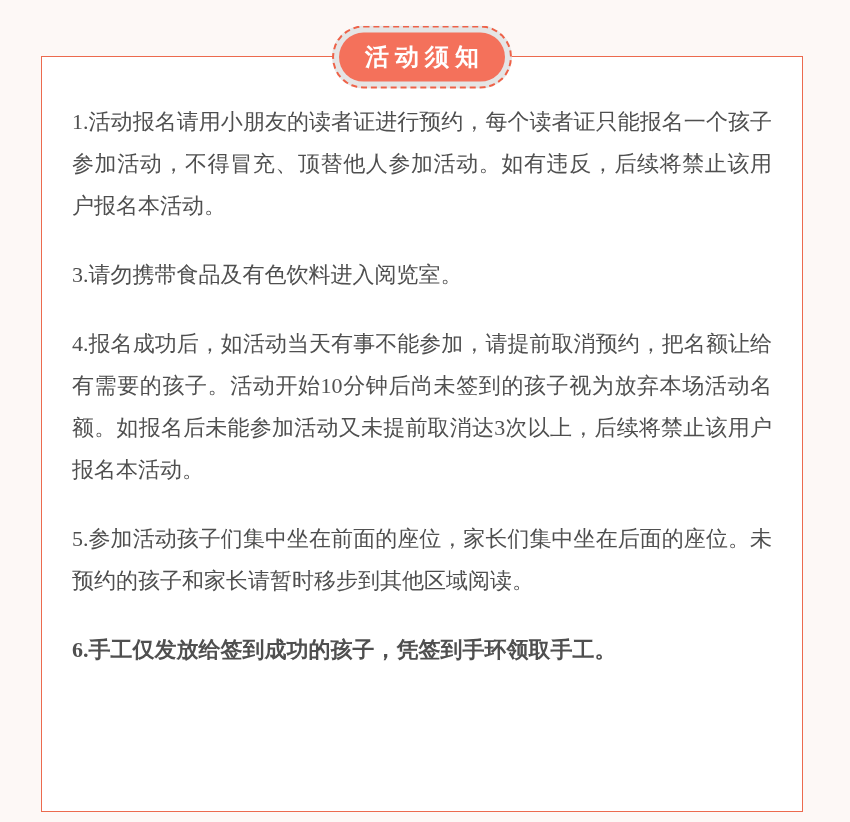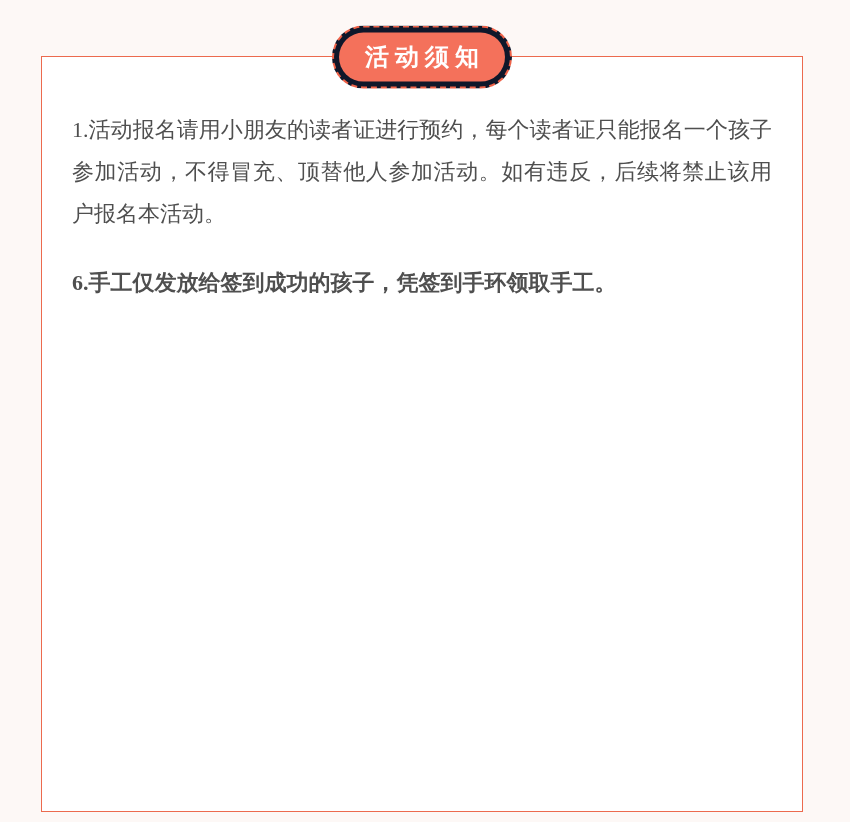--- a/index.html
+++ b/index.html
@@ -26,21 +26,21 @@
     height: 754px;
     background: #ffffff;
     border: 1px solid #ec6a4e;
     box-sizing: content-box;
   }
   .badge-outer {
     position: absolute;
     top: 0;
     left: 50%;
     transform: translate(-50%, -50%);
-    background: #0f172a;
+    background: #e5e5e5;
     border: 2px dashed #ee6248;
     border-radius: 40px;
     padding: 5px;
   }
   .badge-pill {
     background: #f4715b;
     border-radius: 30px;
     padding: 10px 20px 10px 26px;
     color: #ffffff;
     font-family: "Liberation Sans", "DejaVu Sans", sans-serif;
@@ -53,21 +53,21 @@
   .notice-body {
     position: absolute;
     left: 0;
     right: 0;
     top: 0;
     bottom: 0;
     padding: 40px 30px 20px 30px;
     overflow: hidden;
   }
   .notice-item {
-    margin: 12px 0 27px 0;
+    margin: 4px 0 27px 0;
     font-size: 22px;
     line-height: 42px;
     color: #4f4f4f;
     text-align: justify;
     text-justify: inter-ideograph;
   }
   .notice-item:last-child {
     margin-bottom: 0;
     font-weight: bold;
   }
@@ -77,17 +77,20 @@
 
 <div class="page">
   <div class="notice-panel">
 
     <div class="badge-outer">
       <div class="badge-pill">活动须知</div>
     </div>
 
     <div class="notice-body">
       <p class="notice-item">1.活动报名请用小朋友的读者证进行预约，每个读者证只能报名一个孩子参加活动，不得冒充、顶替他人参加活动。如有违反，后续将禁止该用户报名本活动。</p>
+      <p class="notice-item">3.请勿携带食品及有色饮料进入阅览室。</p>
+      <p class="notice-item">4.报名成功后，如活动当天有事不能参加，请提前取消预约，把名额让给有需要的孩子。活动开始10分钟后尚未签到的孩子视为放弃本场活动名额。如报名后未能参加活动又未提前取消达3次以上，后续将禁止该用户报名本活动。</p>
+      <p class="notice-item">5.参加活动孩子们集中坐在前面的座位，家长们集中坐在后面的座位。未预约的孩子和家长请暂时移步到其他区域阅读。</p>
       <p class="notice-item">6.手工仅发放给签到成功的孩子，凭签到手环领取手工。</p>
     </div>
 
   </div>
 </div>
 
 </body></html>

